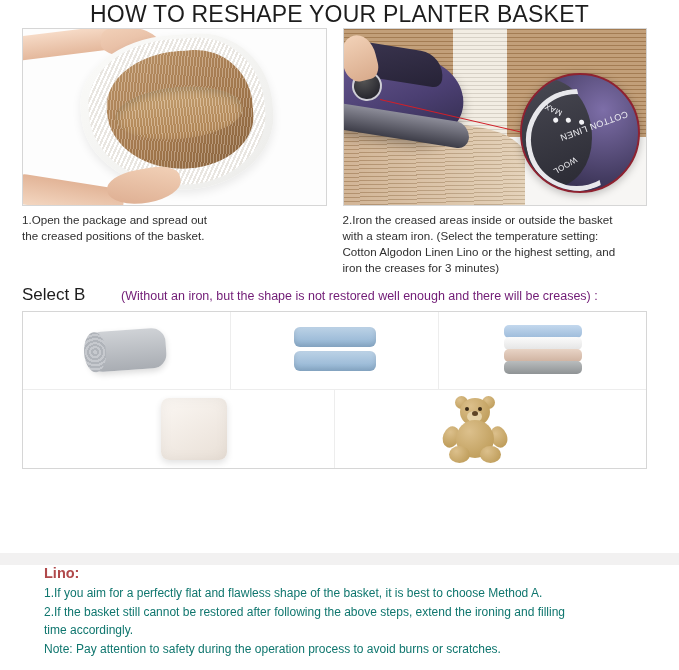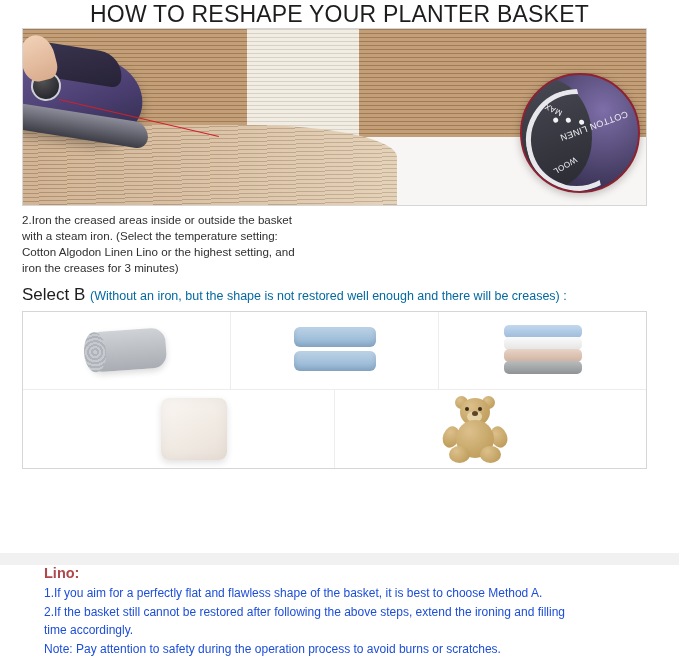--- a/index.html
+++ b/index.html
@@ -27,21 +27,22 @@
   
   .method-head{
     margin:10px 0 6px 22px;
     font-size:17px;
     color:#1d1d1d;
     font-weight:400;
     line-height:1.1;
   }
   .method-head .sub{
     font-size:12.5px;
-    color:#0369a1;
+    color:#701a75;
+    margin-left:31px;
   }
 
   
   .row{
     display:flex;
     gap:16px;
     padding:0 32px 0 22px;
     box-sizing:border-box;
     width:679px;
   }
@@ -297,32 +298,49 @@
   
   .tips{
     position:absolute;left:0;right:0;bottom:0;top:553px;
     background:#f2f1f1;
     padding:12px 24px 0 44px;
     box-sizing:border-box;
   }
   .tips h4{
     margin:0 0 3px 0;font-size:14.5px;color:#b0494b;font-weight:700;
   }
-  .tips p{margin:0;font-size:12px;line-height:1.55;color:#1d4ed8;}
+  .tips p{margin:0;font-size:12px;line-height:1.55;color:#0f766e;}
 </style>
 </head>
 <body>
 
 <div class="page">
 
   <div class="title">HOW TO RESHAPE YOUR PLANTER BASKET</div>
 
 
   <div class="row">
 
+    <div class="cell">
+      <div class="frame a">
+        <div class="ph-spread">
+          <div class="arm top"></div>
+          <div class="hand-top"></div>
+          <div class="basket-outer"></div>
+          <div class="rim"></div>
+          <div class="inner"></div>
+          <div class="crease"></div>
+          <div class="sleeve"></div>
+          <div class="arm bot"></div>
+          <div class="hand-bot"></div>
+        </div>
+      </div>
+      <div class="caption">1.Open the package and spread out
+the creased positions of the basket.</div>
+    </div>
 
     <div class="cell">
       <div class="frame a">
         <div class="ph-iron">
           <div class="basket-band"></div>
           <div class="basket-band2"></div>
           <div class="iron-body"></div>
           <div class="iron-top"></div>
           <div class="iron-plate"></div>
           <div class="dial"></div>

